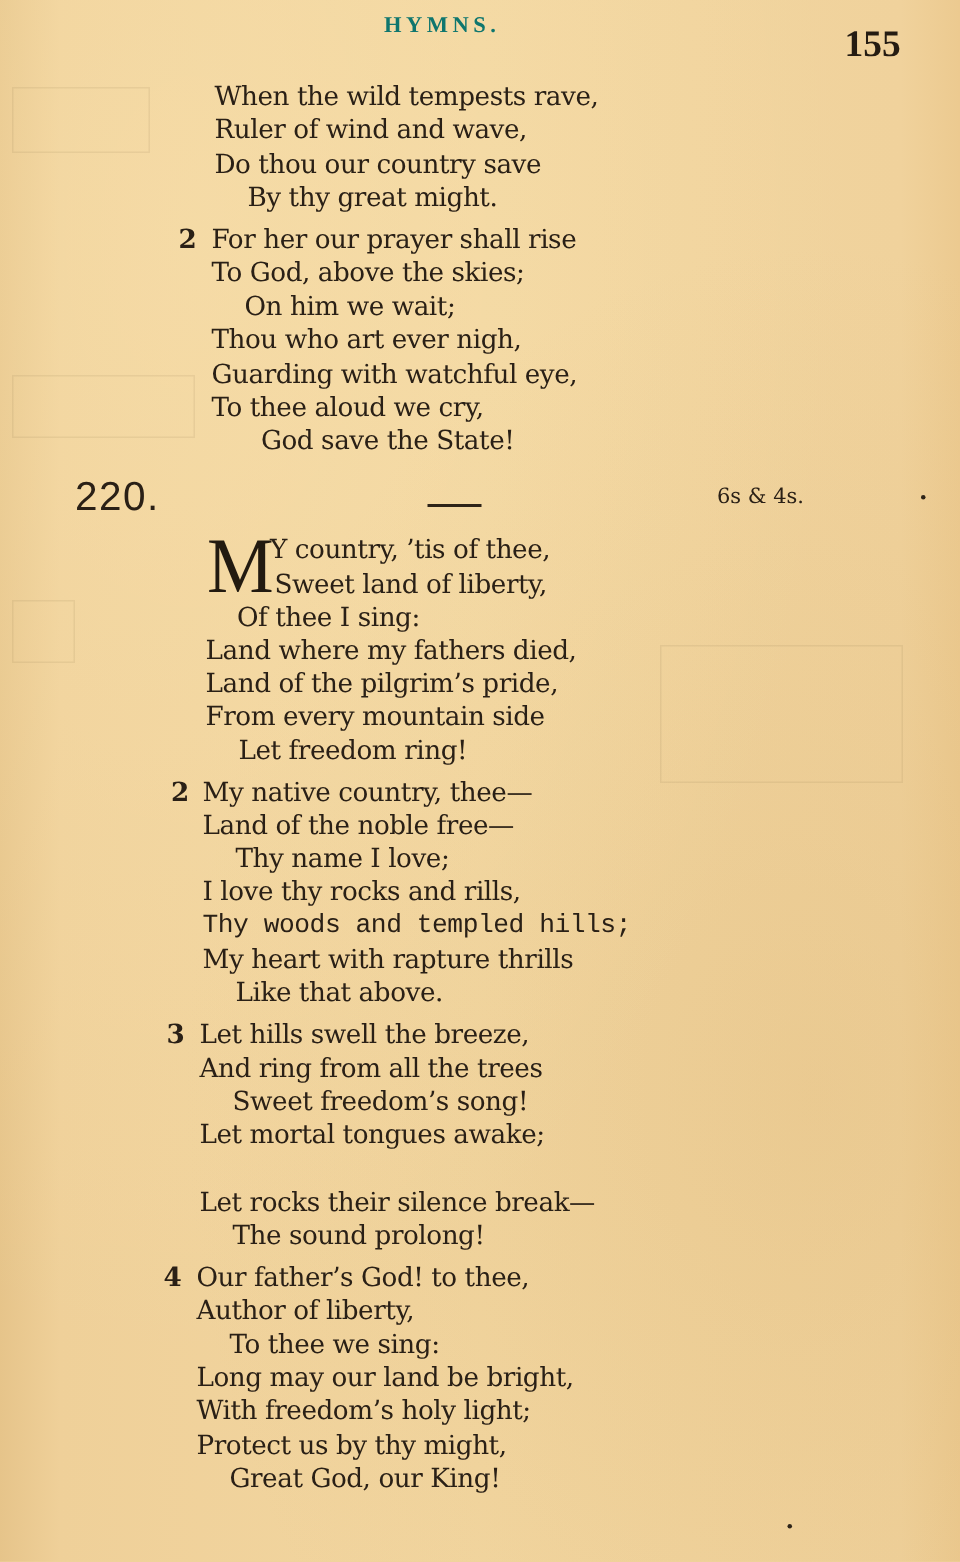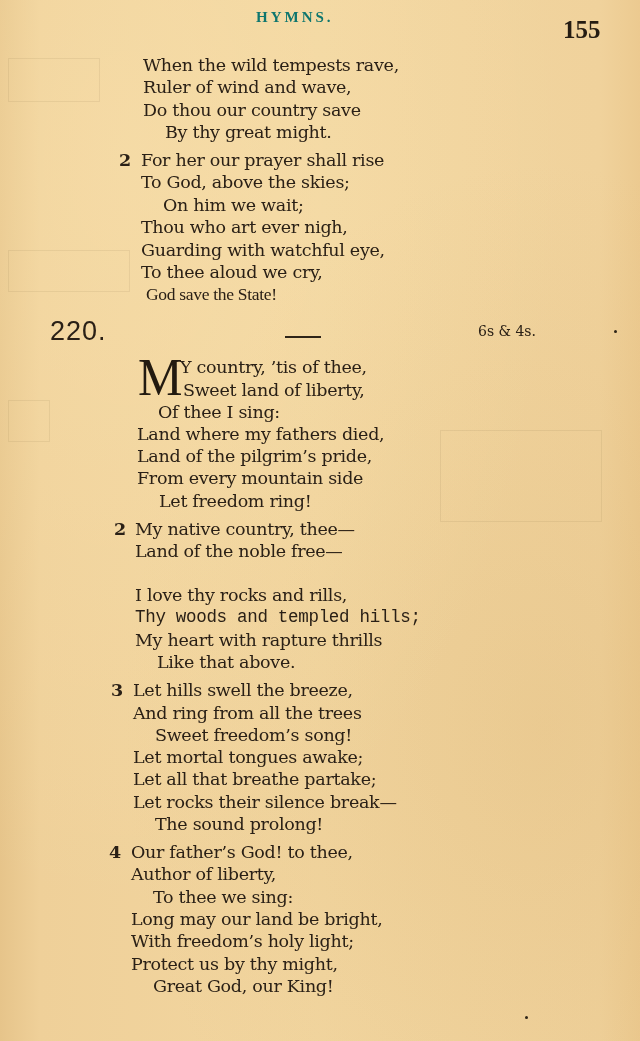--- a/index.html
+++ b/index.html
@@ -65,50 +65,50 @@
   <div class="line" style="top:100px;left:143px;">Do thou our country save</div>
   <div class="line" style="top:122px;left:165px;">By thy great might.</div>
 
   <div class="verse-num" style="top:150px;left:119px;">2</div>
   <div class="line" style="top:150px;left:141px;">For her our prayer shall rise</div>
   <div class="line" style="top:172px;left:141px;">To God, above the skies;</div>
   <div class="line" style="top:195px;left:163px;">On him we wait;</div>
   <div class="line" style="top:217px;left:141px;">Thou who art ever nigh,</div>
   <div class="line" style="top:240px;left:141px;">Guarding with watchful eye,</div>
   <div class="line" style="top:262px;left:141px;">To thee aloud we cry,</div>
-  <div class="line" style="top:284px;left:146px;font-family:Liberation Serif, serif;">God save the State!</div>
+  <div class="line" style="top:284px;left:174px;">God save the State!</div>
 
   <div class="hymn-number">220.</div>
   <div class="tune-dash"></div>
   <div class="meter">6s &amp; 4s.</div>
   <div class="dot" style="top:330px;left:614px;"></div>
 
   <div class="drop-cap">M</div>
   <div class="line" style="top:357px;left:180px;">Y country, ’tis of thee,</div>
   <div class="line" style="top:380px;left:183px;">Sweet land of liberty,</div>
   <div class="line" style="top:402px;left:158px;">Of thee I sing:</div>
   <div class="line" style="top:424px;left:137px;">Land where my fathers died,</div>
   <div class="line" style="top:446px;left:137px;">Land of the pilgrim’s pride,</div>
   <div class="line" style="top:468px;left:137px;">From every mountain side</div>
   <div class="line" style="top:491px;left:159px;">Let freedom ring!</div>
 
   <div class="verse-num" style="top:519px;left:114px;">2</div>
   <div class="line" style="top:519px;left:135px;">My native country, thee—</div>
   <div class="line" style="top:541px;left:135px;">Land of the noble free—</div>
+  <div class="line" style="top:563px;left:157px;">Thy name I love;</div>
   <div class="line" style="top:585px;left:135px;">I love thy rocks and rills,</div>
   <div class="line" style="top:607px;left:135px;font-family:Liberation Mono, monospace;">Thy woods and templed hills;</div>
   <div class="line" style="top:630px;left:135px;">My heart with rapture thrills</div>
   <div class="line" style="top:652px;left:157px;">Like that above.</div>
 
   <div class="verse-num" style="top:680px;left:111px;">3</div>
   <div class="line" style="top:680px;left:133px;">Let hills swell the breeze,</div>
   <div class="line" style="top:703px;left:133px;">And ring from all the trees</div>
   <div class="line" style="top:725px;left:155px;">Sweet freedom’s song!</div>
   <div class="line" style="top:747px;left:133px;">Let mortal tongues awake;</div>
-  <div class="line" style="top:769px;left:133px;">Let all that breathe partake;</div>
   <div class="line" style="top:792px;left:133px;">Let rocks their silence break—</div>
   <div class="line" style="top:814px;left:155px;">The sound prolong!</div>
 
   <div class="verse-num" style="top:842px;left:109px;">4</div>
   <div class="line" style="top:842px;left:131px;">Our father’s God! to thee,</div>
   <div class="line" style="top:864px;left:131px;">Author of liberty,</div>
   <div class="line" style="top:887px;left:153px;">To thee we sing:</div>
   <div class="line" style="top:909px;left:131px;">Long may our land be bright,</div>
   <div class="line" style="top:931px;left:131px;">With freedom’s holy light;</div>
   <div class="line" style="top:954px;left:131px;">Protect us by thy might,</div>

